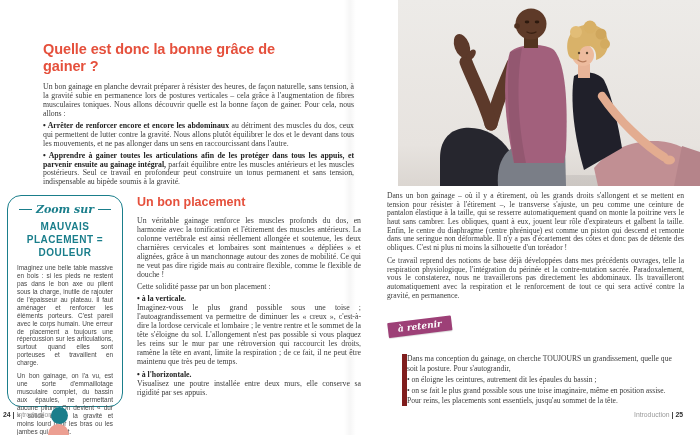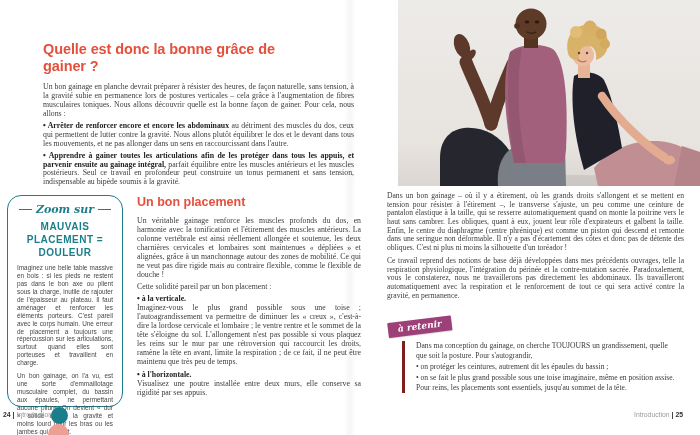--- a/index.html
+++ b/index.html
@@ -72,21 +72,21 @@
   .rp-text p{font-size:7.6px;line-height:1.14;text-align:justify;margin:0 0 4.5px;}
 
   .retenir{position:absolute;left:387px;top:319px;width:300px;}
   .ribbon{
     display:inline-block;transform:rotate(-7deg);transform-origin:left bottom;
     background:var(--plum);color:#fff;
     font-family:"DejaVu Serif",serif;font-style:italic;font-weight:bold;font-size:9px;
     padding:2px 10px 3px;margin-left:2px;border-radius:1px;
     box-shadow:0 1px 1px rgba(0,0,0,0.15);
   }
-  .retenir-body{margin:3px 0 0 15px;padding-left:11px;border-left:3px solid #7f1d1d;width:276px;}
+  .retenir-body{margin:16px 0 0 15px;padding-left:0;border-left:5px solid #7f1d1d;width:276px;}
   .retenir-body p{font-size:7.6px;line-height:1.3;margin:0 0 1px;color:#3b3b3b;}
 </style>
 </head>
 <body>
 
 <div class="spread">
 
   <div class="left-top">
     <h1 class="page-title">Quelle est donc la bonne grâce de gainer ?</h1>
     <p class="body-p">Un bon gainage en planche devrait préparer à résister des heures, de façon naturelle, sans tension, à la gravité subie en permanence lors de postures verticales – cela grâce à l'augmentation de fibres musculaires toniques. Nous allons découvrir quelle est la bonne façon de gainer. Pour cela, nous allons :</p>
@@ -101,21 +101,21 @@
       <span class="zk-line"></span>
     </div>
     <div class="zoom-title">MAUVAIS PLACEMENT = DOULEUR</div>
     <p>Imaginez une belle table massive en bois : si les pieds ne restent pas dans le bon axe ou plient sous la charge, inutile de rajouter de l'épaisseur au plateau. Il faut aménager et renforcer les éléments porteurs. C'est pareil avec le corps humain. Une erreur de placement a toujours une répercussion sur les articulations, surtout quand elles sont porteuses et travaillent en charge.</p>
     <p>Un bon gainage, on l'a vu, est une sorte d'emmaillotage musculaire complet, du bassin aux épaules, ne permettant aucune pliure. On devient « dur », solide contre la gravité et moins lourd pour les bras ou les jambes qui portent.</p>
   </aside>
 
   <div class="placement">
     <h2 class="placement-heading">Un bon placement</h2>
     <p>Un véritable gainage renforce les muscles profonds du dos, en harmonie avec la tonification et l'étirement des muscles antérieurs. La colonne vertébrale est ainsi réellement allongée et soutenue, les deux charnières cervicales et lombaires sont maintenues « dépliées » et alignées, grâce à un manchonnage autour des zones de mobilité. Ce qui ne veut pas dire rigide mais au contraire flexible, comme le flexible de douche !</p>
-    <p>Cette solidité pareil par un bon placement :</p>
+    <p>Cette solidité passe par un bon placement :</p>
     <p><strong class="subhead">• à la verticale.</strong><br><span>Imaginez-vous le plus grand possible sous une toise ; l'autoagrandissement va permettre de diminuer les « creux », c'est-à-dire la lordose cervicale et lombaire ; le ventre rentre et le sommet de la tête s'éloigne du sol. L'allongement n'est pas possible si vous plaquez les reins sur le mur par une rétroversion qui raccourcit les droits, ramène la tête en avant, limite la respiration ; de ce fait, il ne peut être maintenu que très peu de temps.</span></p>
     <p><strong class="subhead">• à l'horizontale.</strong><br><span>Visualisez une poutre installée entre deux murs, elle conserve sa rigidité par ses appuis.</span></p>
   </div>
 
   <div class="footer footer-left"><span class="num">24</span><span class="sep">|</span><span>Introduction</span></div>
 
   <div class="circle-teal"></div>
   <div class="circle-salmon"></div>
 
   <div class="gutter"></div>
@@ -171,21 +171,21 @@
 
   <div class="rp-text">
     <p>Dans un bon gainage – où il y a étirement, où les grands droits s'allongent et se mettent en tension pour résister à l'étirement –, le transverse s'ajuste, un peu comme une ceinture de pantalon élastique à la taille, qui se resserre automatiquement quand on monte la poitrine vers le haut sans cambrer. Les obliques, quant à eux, jouent leur rôle d'expirateurs et galbent la taille. Enfin, le centre du diaphragme (centre phrénique) est comme un piston qui descend et remonte dans une seringue non déformable. Il n'y a pas d'écartement des côtes et donc pas de détente des obliques. C'est ni plus ni moins la silhouette d'un toréador !</p>
     <p>Ce travail reprend des notions de base déjà développées dans mes précédents ouvrages, telle la respiration physiologique, l'intégration du périnée et la contre-nutation sacrée. Paradoxalement, vous le constaterez, nous ne travaillerons pas directement les abdominaux. Ils travailleront automatiquement avec la respiration et le renforcement de tout ce qui sera activé contre la gravité, en permanence.</p>
   </div>
 
   <div class="retenir">
     <span class="ribbon">à retenir</span>
     <div class="retenir-body">
       <p>Dans ma conception du gainage, on cherche TOUJOURS un grandissement, quelle que soit la posture. Pour s'autograndir,</p>
-      <p>• on protéger les ceintures, autrement dit les épaules du bassin ;</p>
+      <p>• on éloigne les ceintures, autrement dit les épaules du bassin ;</p>
       <p>• on se fait le plus grand possible sous une toise imaginaire, même en position assise.</p>
       <p>Pour reins, les placements sont essentiels, jusqu'au sommet de la tête.</p>
     </div>
   </div>
 
   <div class="footer footer-right"><span>Introduction</span><span class="sep">|</span><span class="num">25</span></div>
 
 </div>
 
 </body></html>

